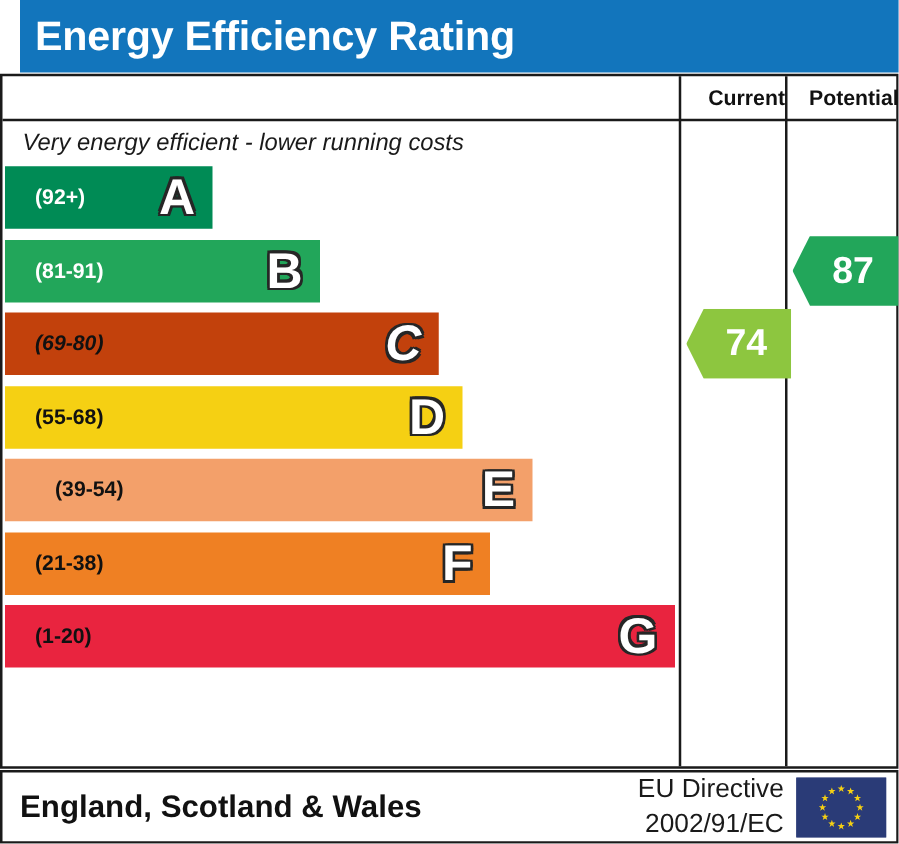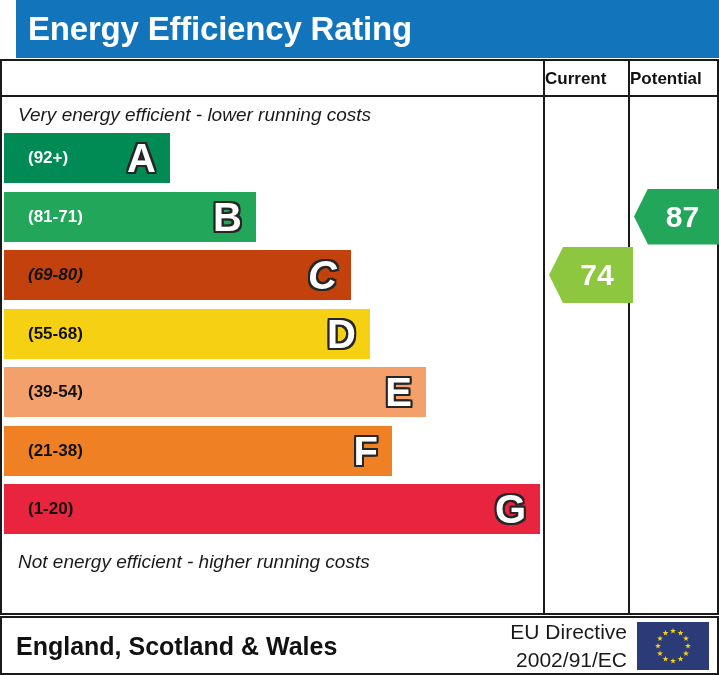--- a/index.html
+++ b/index.html
@@ -72,21 +72,21 @@
     width: 100%;
     height: 36px;
     border-bottom: 2px solid #1a1a1a;
     box-sizing: border-box;
   }
   .head-cell {
     position: absolute;
     top: 0;
     height: 20px;
     line-height: 36px;
-    text-align: left;
+    text-align: right;
     font-size: 17px;
     font-weight: bold;
     color: #111111;
   }
   .head-cell.current   { left: 543px; width: 83px; }
   .head-cell.potential { left: 628px; width: 89px; }
 
   
   .caption {
     position: absolute;
@@ -218,41 +218,40 @@
 
     <div class="col-div c1"></div>
     <div class="col-div c2"></div>
 
     <div class="head-row">
       <div class="head-cell current">Current</div>
       <div class="head-cell potential">Potential</div>
     </div>
 
     <div class="caption top">Very energy efficient - lower running costs</div>
-    <div class="caption bottom">Not energy efficient - higher running costs</div>
 
     <div class="bands" id="bands-container">
         <div class="band" style="top: 0px; width: 166px; background: rgb(0, 139, 85);">
           <span class="band-range" style="color: rgb(255, 255, 255);">(92+)</span>
           <span class="band-letter">A</span>
         </div>
         <div class="band" style="top: 58.5px; width: 252px; background: rgb(34, 166, 90);">
-          <span class="band-range" style="color: rgb(255, 255, 255);">(81-71)</span>
+          <span class="band-range" style="color: rgb(255, 255, 255);">(81-91)</span>
           <span class="band-letter">B</span>
         </div>
         <div class="band" style="top: 117px; width: 347px; background: #c2410c; font-style: italic;">
           <span class="band-range" style="color: rgb(17, 17, 17);">(69-80)</span>
           <span class="band-letter">C</span>
         </div>
         <div class="band" style="top: 175.5px; width: 366px; background: rgb(245, 208, 19);">
           <span class="band-range" style="color: rgb(17, 17, 17);">(55-68)</span>
           <span class="band-letter">D</span>
         </div>
         <div class="band" style="top: 234px; width: 422px; background: rgb(243, 160, 106);">
-          <span class="band-range" style="color: rgb(17, 17, 17);">(39-54)</span>
+          <span class="band-range" style="color: rgb(17, 17, 17); margin-left: 16px;">(39-54)</span>
           <span class="band-letter">E</span>
         </div>
         <div class="band" style="top: 292.5px; width: 388px; background: rgb(239, 128, 35);">
           <span class="band-range" style="color: rgb(17, 17, 17);">(21-38)</span>
           <span class="band-letter">F</span>
         </div>
         <div class="band" style="top: 351px; width: 536px; background: rgb(233, 36, 63);">
           <span class="band-range" style="color: rgb(17, 17, 17);">(1-20)</span>
           <span class="band-letter">G</span>
         </div>

